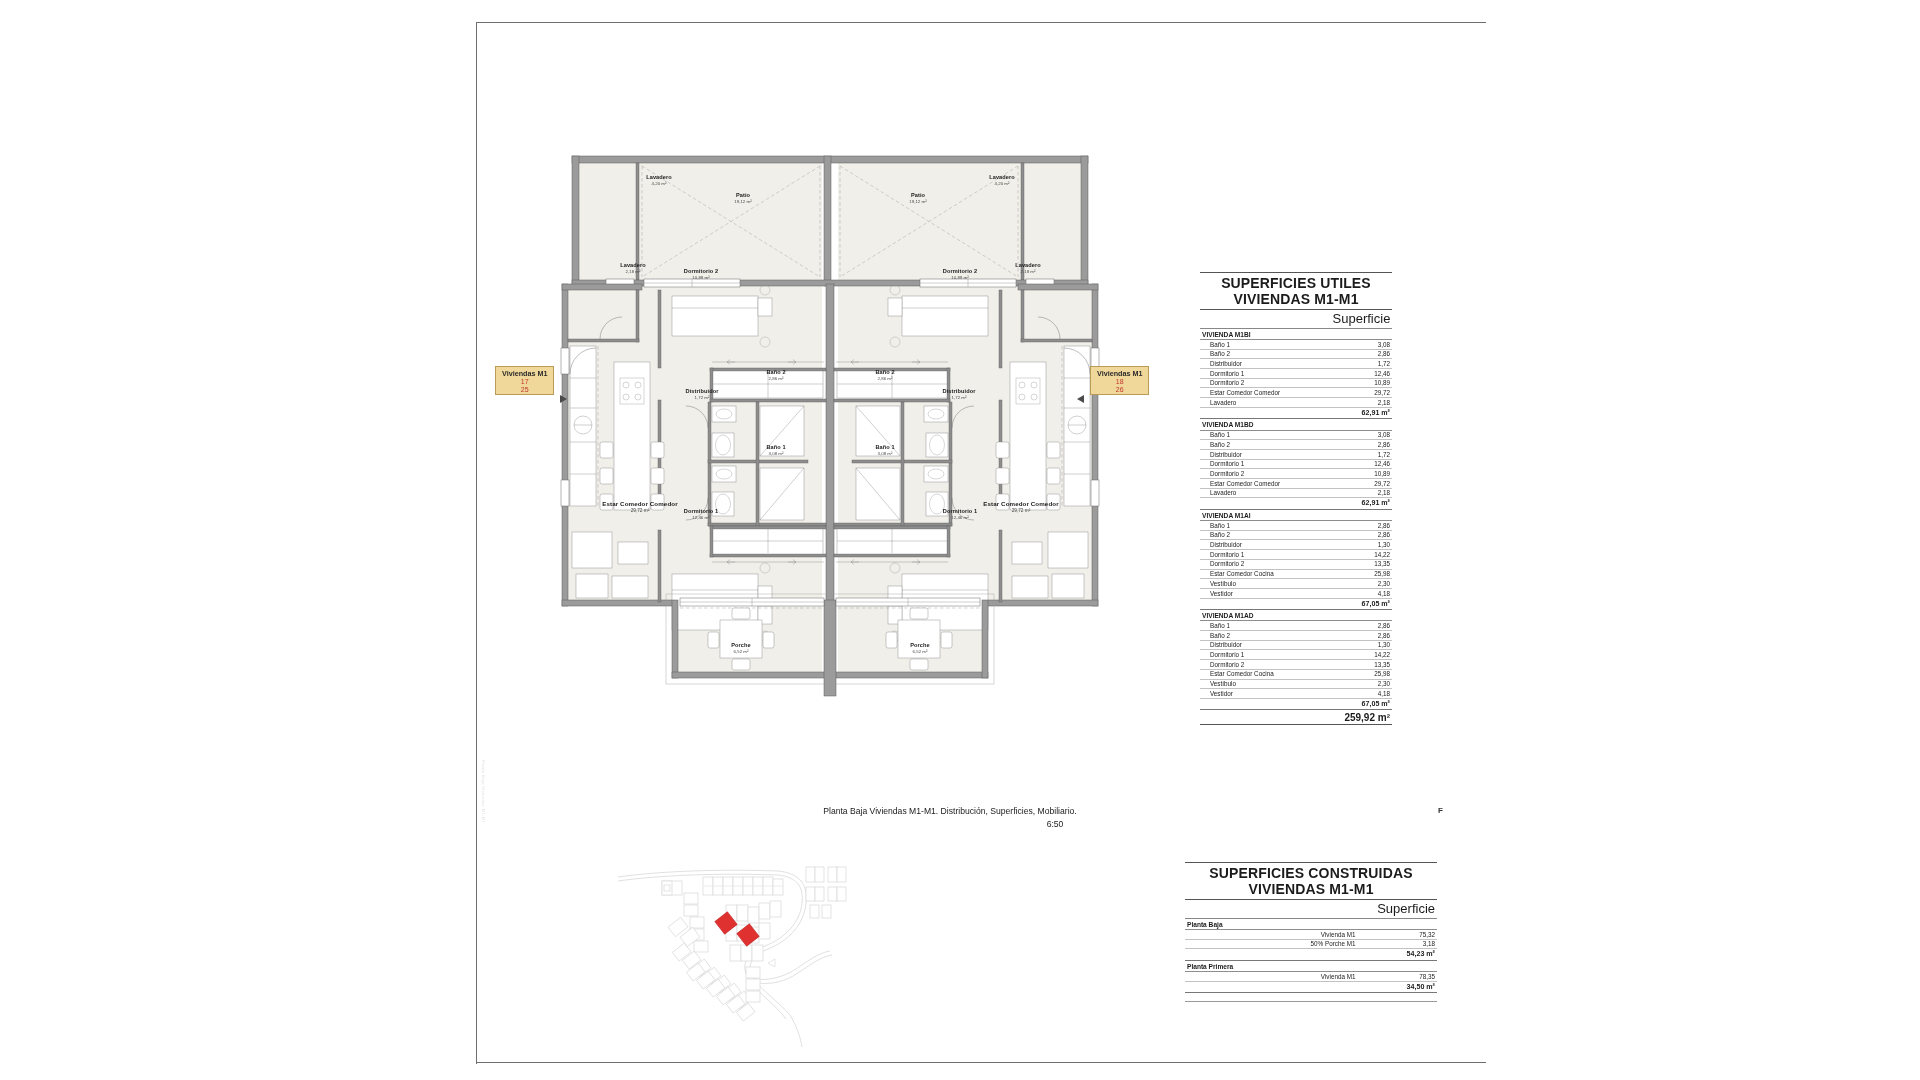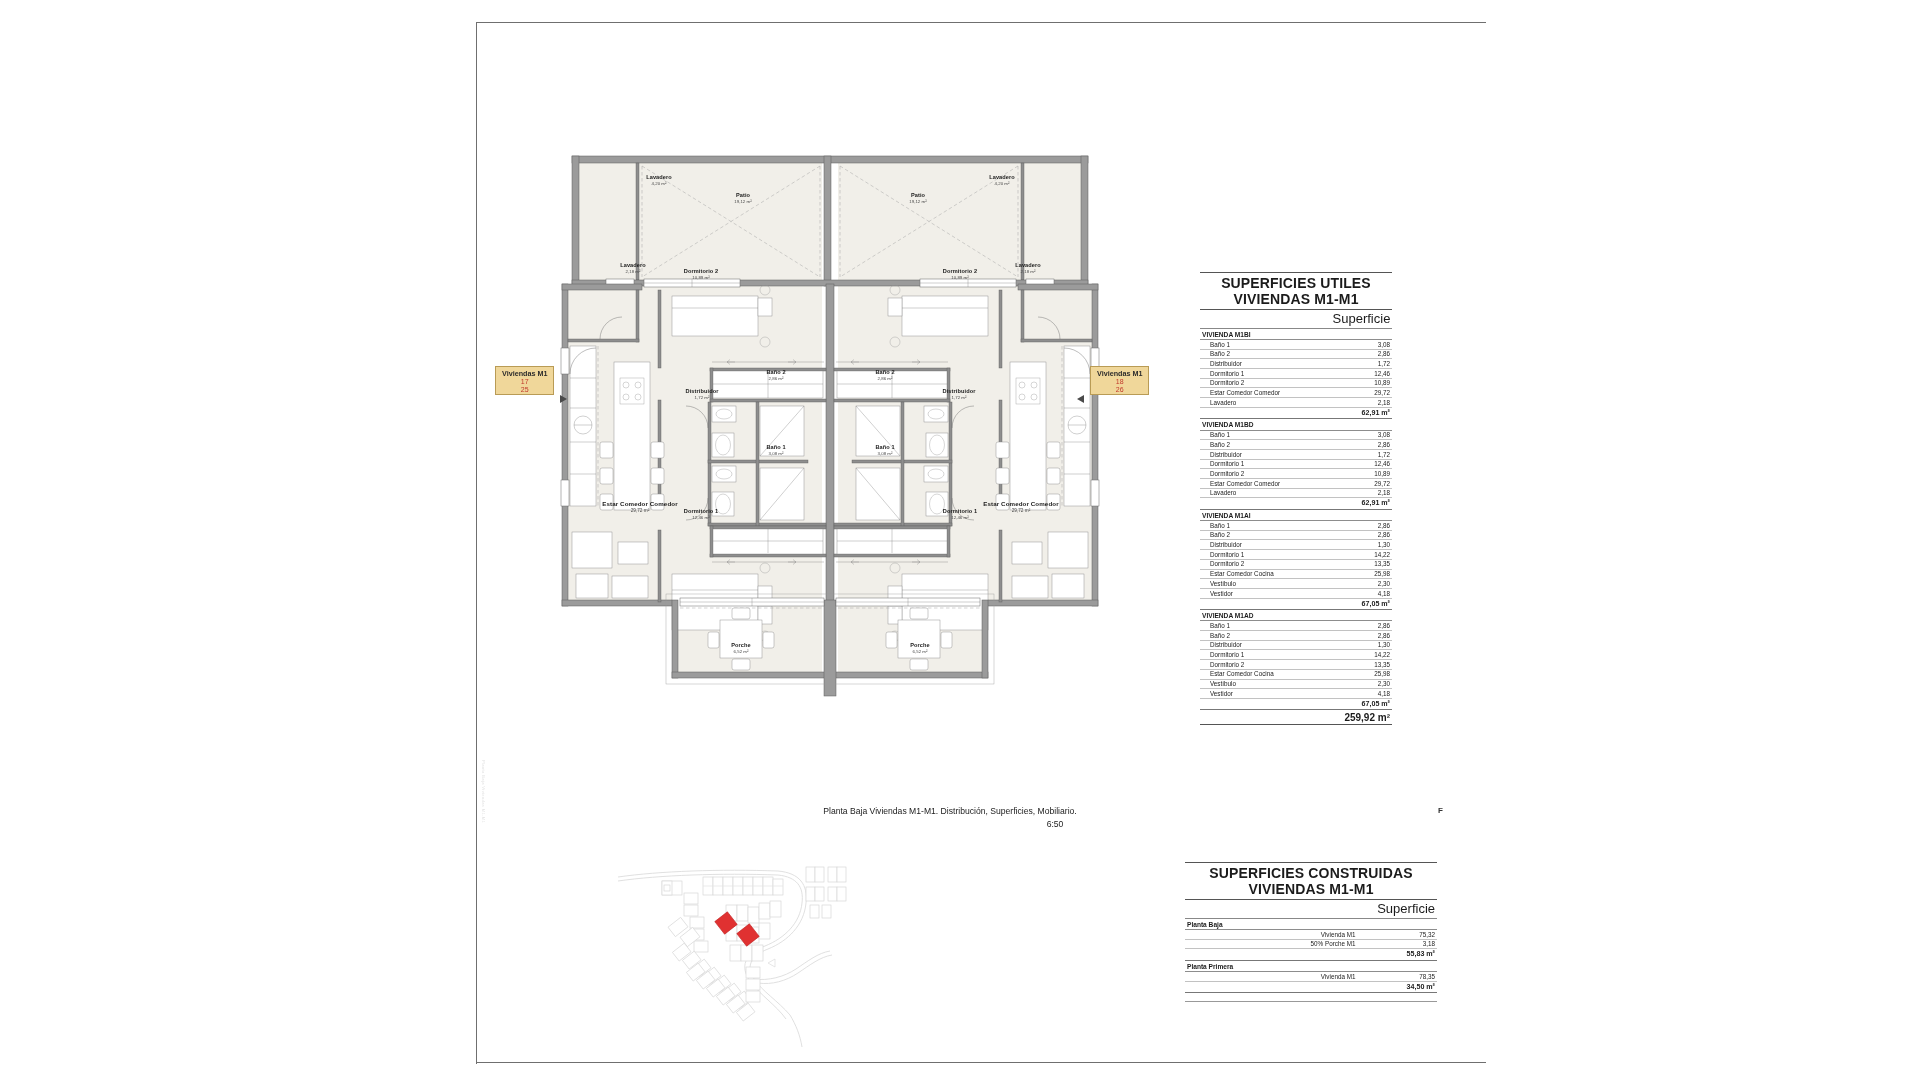--- a/index.html
+++ b/index.html
@@ -805,21 +805,21 @@
           <tr class="row">
             <td class="indent2">Vivienda M1</td>
             <td class="num">75,32</td>
           </tr>
           <tr class="row">
             <td class="indent2">50% Porche M1</td>
             <td class="num">3,18</td>
           </tr>
           <tr class="tot">
             <td></td>
-            <td class="num">55,83 m²</td>
+            <td class="num">54,23 m²</td>
           </tr>
           <tr class="grp">
             <td colspan="2">Planta Primera</td>
           </tr>
           <tr class="row">
             <td class="indent2">Vivienda M1</td>
             <td class="num">78,35</td>
           </tr>
           <tr class="tot">
             <td></td>

